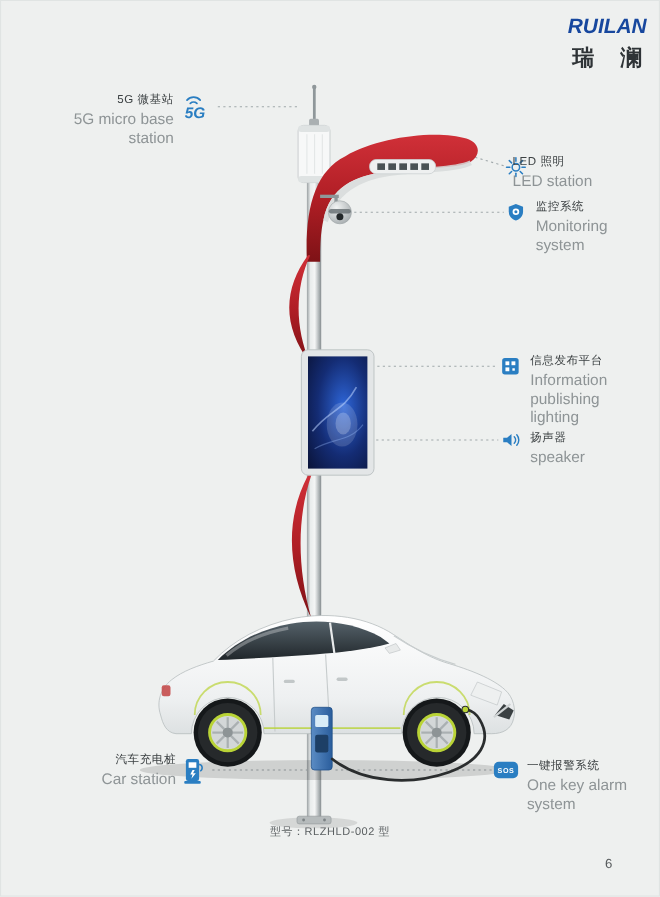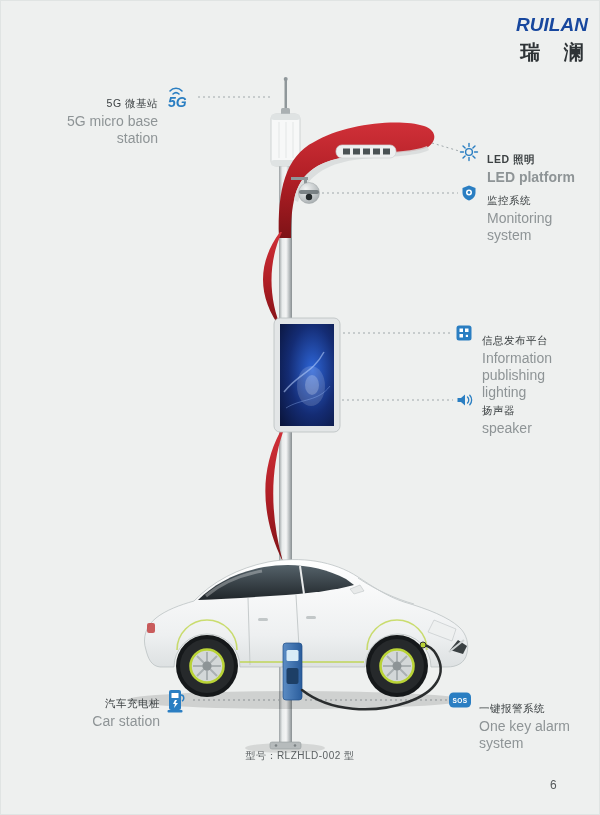--- a/index.html
+++ b/index.html
@@ -11,21 +11,21 @@
   }
   .abs{position:absolute;}
   svg{display:block;}
   
   .logo{position:absolute;left:507px;top:14px;width:90px;text-align:center;}
   .wordmark{font-style:italic;font-weight:800;font-size:19px;color:#17479e;letter-spacing:0px;position:relative;display:inline-block;}
   .logo-dot{position:absolute;right:-7px;top:1px;width:4px;height:4px;background:#e8262d;display:inline-block;}
   .logo-cn{font-size:20px;color:#2e3336;letter-spacing:9px;margin-right:-9px;margin-top:3px;font-weight:600;}
   
   .anno{position:absolute;}
-  .anno .zh{font-size:10.5px;color:#3c4143;letter-spacing:.5px;white-space:nowrap;margin-top:13px;}
+  .anno .zh{font-size:10.5px;color:#3c4143;letter-spacing:.5px;white-space:nowrap;}
   .anno .en{font-size:14px;color:#8e9496;margin-top:2px;line-height:1.2;}
   .anno.right-side{text-align:left;}
   .anno.left-side{text-align:right;}
   .icon{position:absolute;text-align:right;}
   
   .model{position:absolute;left:0;top:749px;width:100%;text-align:center;font-size:10px;color:#5a5f61;letter-spacing:.5px;}
   .pagenum{position:absolute;left:550px;top:778px;font-size:12px;color:#55595b;}
 </style>
 </head>
 <body>
@@ -239,23 +239,23 @@
       <line x1="10" y1="1.5" x2="10" y2="4.5"></line>
         <line x1="10" y1="15.5" x2="10" y2="18.5"></line>
       <line x1="1.5" y1="10" x2="4.5" y2="10"></line>
         <line x1="15.5" y1="10" x2="18.5" y2="10"></line>
       <line x1="4" y1="4" x2="6.1" y2="6.1"></line>
         <line x1="13.9" y1="13.9" x2="16" y2="16"></line>
       <line x1="16" y1="4" x2="13.9" y2="6.1"></line>
         <line x1="6.1" y1="13.9" x2="4" y2="16"></line>
     </svg>
   </div>
-  <div class="anno right-side" style="left:487px;top:140px;width:92px;font-weight:bold;">
+  <div class="anno right-side" style="left:466px;top:140px;width:92px;">
     <div class="zh">LED 照明</div>
-    <div class="en">LED platform</div>
+    <div class="en">LED station</div>
   </div>
 
   <div class="icon" style="left:459px;top:183px;">
     <svg width="20" height="20" viewBox="0 0 20 20">
       <path d="M10,2.5 L16.5,5 V9.5 C16.5,13.5 13.8,16.3 10,17.5 C6.2,16.3 3.5,13.5 3.5,9.5 V5 Z" fill="#2a7ec2"></path>
       <circle cx="10" cy="9.5" r="3" fill="#ffffff"></circle>
       <circle cx="10" cy="9.5" r="1.4" fill="#2a7ec2"></circle>
     </svg>
   </div>
   <div class="anno right-side" style="left:487px;top:181px;width:100px;">

